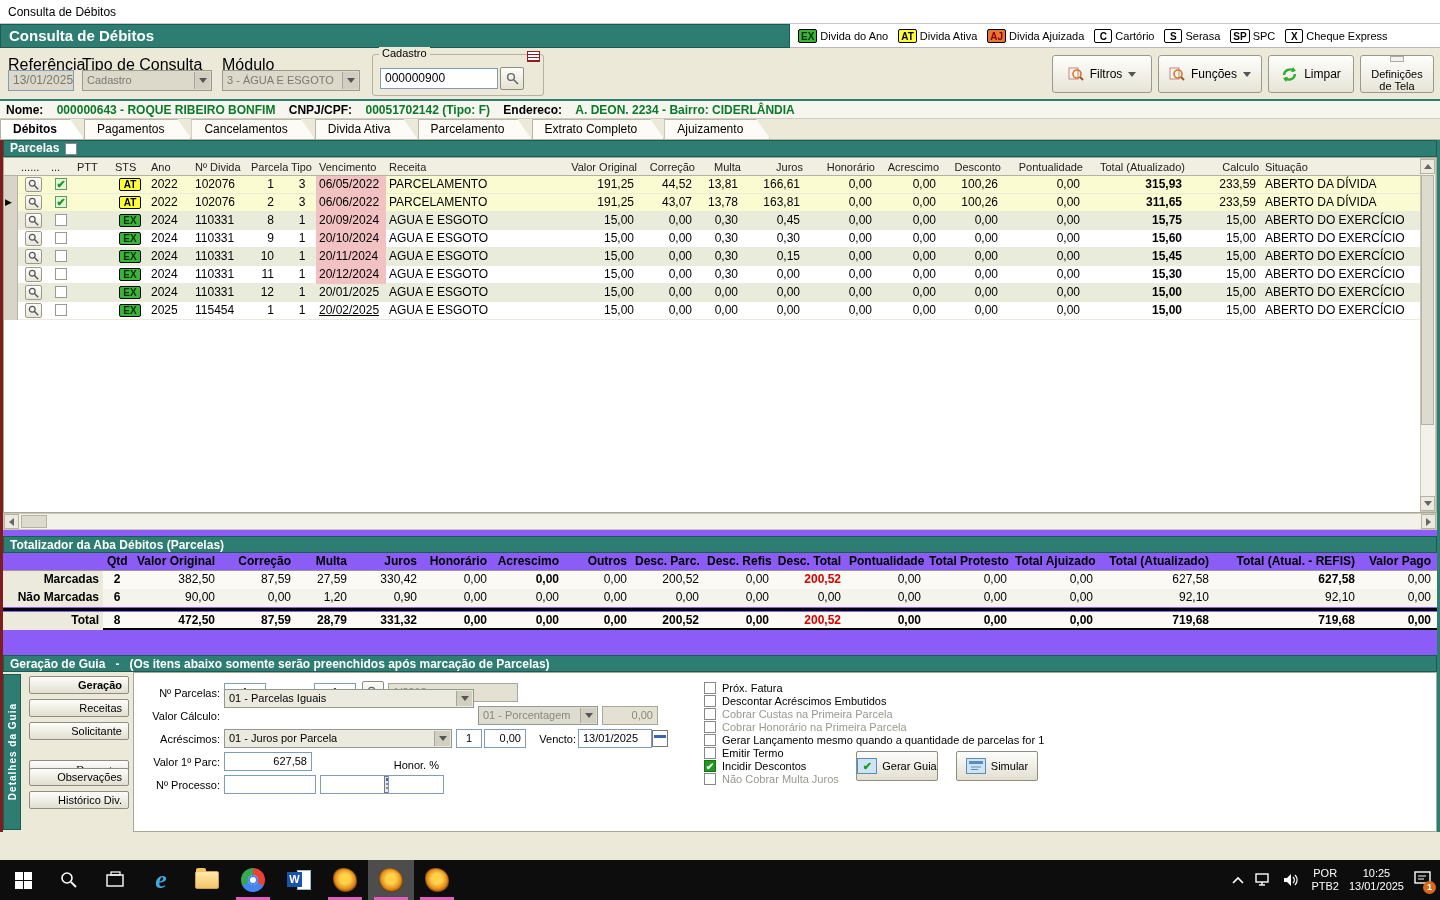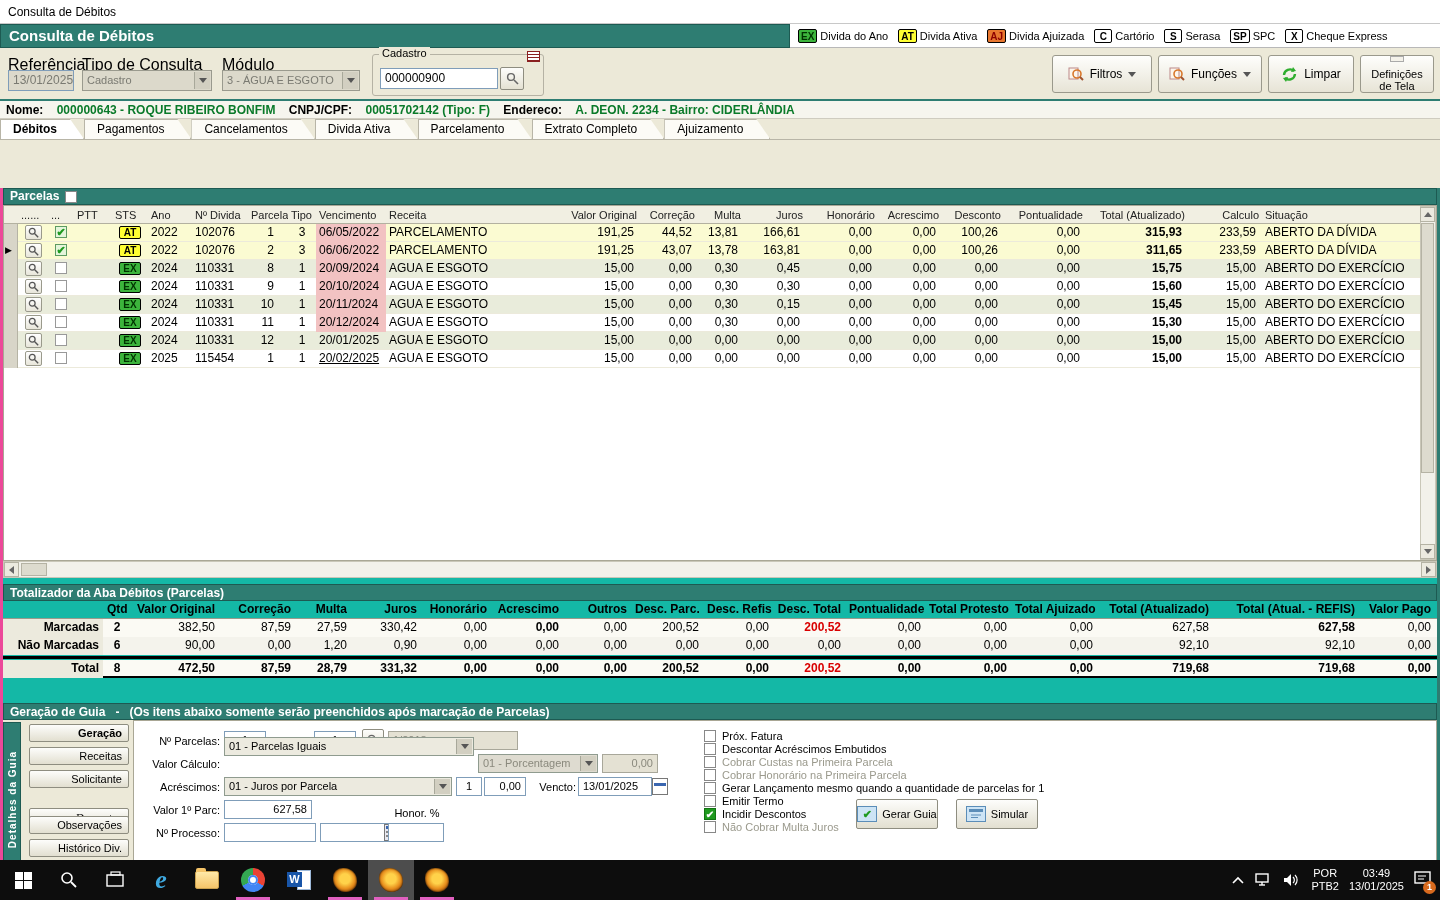--- a/index.html
+++ b/index.html
@@ -47,22 +47,22 @@
   #namebar b:first-child { margin-left:0; }
 
   
   #tabs { left:0; top:119px; width:1440px; height:21px; background:#ece9d8; display:flex; align-items:flex-end;
           border-bottom:1px solid #b8b5a7; }
   .tab { height:20px; line-height:19px; padding:0 26px 0 12px; background:#fcfbf6; border:1px solid #b8b5a7;
          border-bottom:none; clip-path:polygon(0 0, calc(100% - 14px) 0, 100% 100%, 0 100%); font-size:12px; }
   .tab.active { font-weight:bold; background:#fff; }
 
   
-  #mainframe { left:0; top:140px; width:1440px; height:692px; background:#14b8a6;
-               border-left:3px solid #ec4899; border-right:3px solid #2e7d72;margin-top:48px; }
+  #mainframe { left:0; top:140px; width:1440px; height:692px; background:#8b5cf6;
+               border-left:3px solid #7f1d1d; border-right:3px solid #2e7d72; }
   .tealbar { position:absolute; left:0; background:#2e7d72; color:#fff; font-weight:bold; font-size:12px;
              line-height:17px; height:17px; padding-left:6px; border:1px solid #1d5a52; }
   #parcelasbar { top:0; width:1434px; display:flex; align-items:center; gap:6px; }
   .wchk { width:12px; height:12px; background:#fff; border:1px solid #888; display:inline-block; }
 
   
   #grid { position:absolute; left:0; top:17px; width:1434px; height:356px; background:#fff; border:1px solid #a9a795; }
   #gridhead { display:flex; height:18px; background:#f1efe2; border-bottom:1px solid #b3b1a0; font-size:11px; }
   .hc { height:18px; line-height:18px; overflow:hidden; white-space:nowrap; padding:0 3px; color:#222; }
   .grow { display:flex; height:18px; border-bottom:1px solid #eceadb; font-size:12px; }
@@ -713,21 +713,21 @@
             </span>
         </span>
         <span class="gbox" style="left:322px;top:56px;width:26px;text-align:center">1</span>
         <span class="gbox" style="left:350px;top:56px;width:42px;text-align:right">0,00</span>
         <span class="glab" style="left:396px;top:60px;width:46px">Vencto:</span>
         <span class="gbox" style="left:444px;top:56px;width:74px">13/01/2025</span>
         <span class="abs" style="left:518px;top:57px;width:16px;height:17px;border:1px solid #777;background:linear-gradient(#fff 0 4px,#3a66b0 4px 7px,#fff 7px);box-shadow:0 0 0 1px #fff inset"></span>
 
         <span class="glab" style="left:8px;top:83px;width:78px">Valor 1º Parc:</span>
         <span class="gbox" style="left:90px;top:79px;width:88px;text-align:right">627,58</span>
-        <span class="glab" style="left:253px;top:86px;width:60px;text-align:center">Honor. %</span>
+        <span class="glab" style="left:245px;top:86px;width:60px;text-align:right">Honor. %</span>
 
         <span class="glab" style="left:8px;top:106px;width:78px">Nº Processo:</span>
         <span class="gbox" style="left:90px;top:102px;width:92px"></span>
         <span class="gbox" style="left:186px;top:102px;width:80px"></span>
         <span class="abs" style="left:250px;top:103px;width:16px;height:17px;border:1px solid #777;background:#e8e8f0">
           <svg width="14" height="15" viewBox="0 0 14 15">
               <rect x="1" y="1" width="12" height="3" fill="#3a66b0"></rect>
               <rect x="1" y="6" width="3" height="2" fill="#888"></rect>
               <rect x="5" y="6" width="3" height="2" fill="#888"></rect>
               <rect x="9" y="6" width="3" height="2" fill="#888"></rect>
@@ -828,21 +828,21 @@
           <line x1="7" y1="9" x2="7" y2="12" stroke="#fff" stroke-width="1.4"></line>
         </svg>
       <svg width="18" height="14" viewBox="0 0 18 14">
           <path d="M1 5 h3 l4 -4 v12 l-4 -4 h-3 z" fill="#fff"></path>
           <path d="M10 4 a4 4 0 0 1 0 6 M12 2 a7 7 0 0 1 0 10" fill="none" stroke="#fff" stroke-width="1.2"></path>
         </svg>
       <span class="tray2line">
         <span>POR</span><br><span>PTB2</span>
       </span>
       <span class="tray2line">
-        <span>03:49</span><br><span>13/01/2025</span>
+        <span>10:25</span><br><span>13/01/2025</span>
       </span>
       <span style="position:relative">
         <svg width="18" height="16" viewBox="0 0 18 16">
             <rect x="1" y="1" width="15" height="11" fill="none" stroke="#fff" stroke-width="1.4"></rect>
             <line x1="4" y1="5" x2="12" y2="5" stroke="#fff"></line>
             <line x1="4" y1="8" x2="10" y2="8" stroke="#fff"></line>
           </svg>
         <span class="badge1">1</span>
       </span>
     </div>

